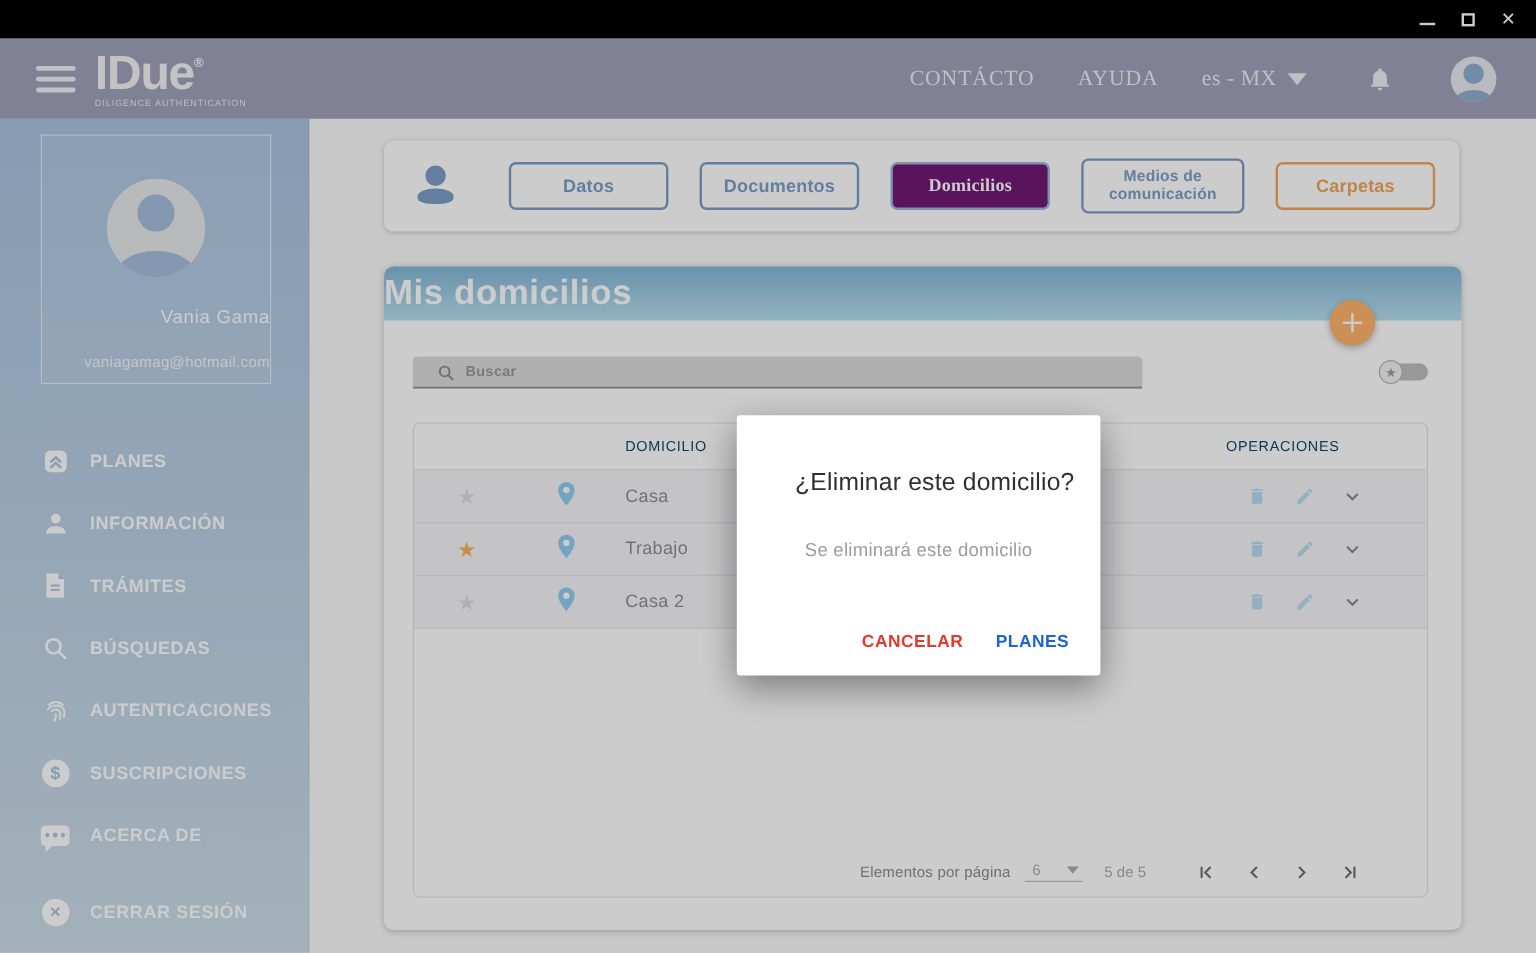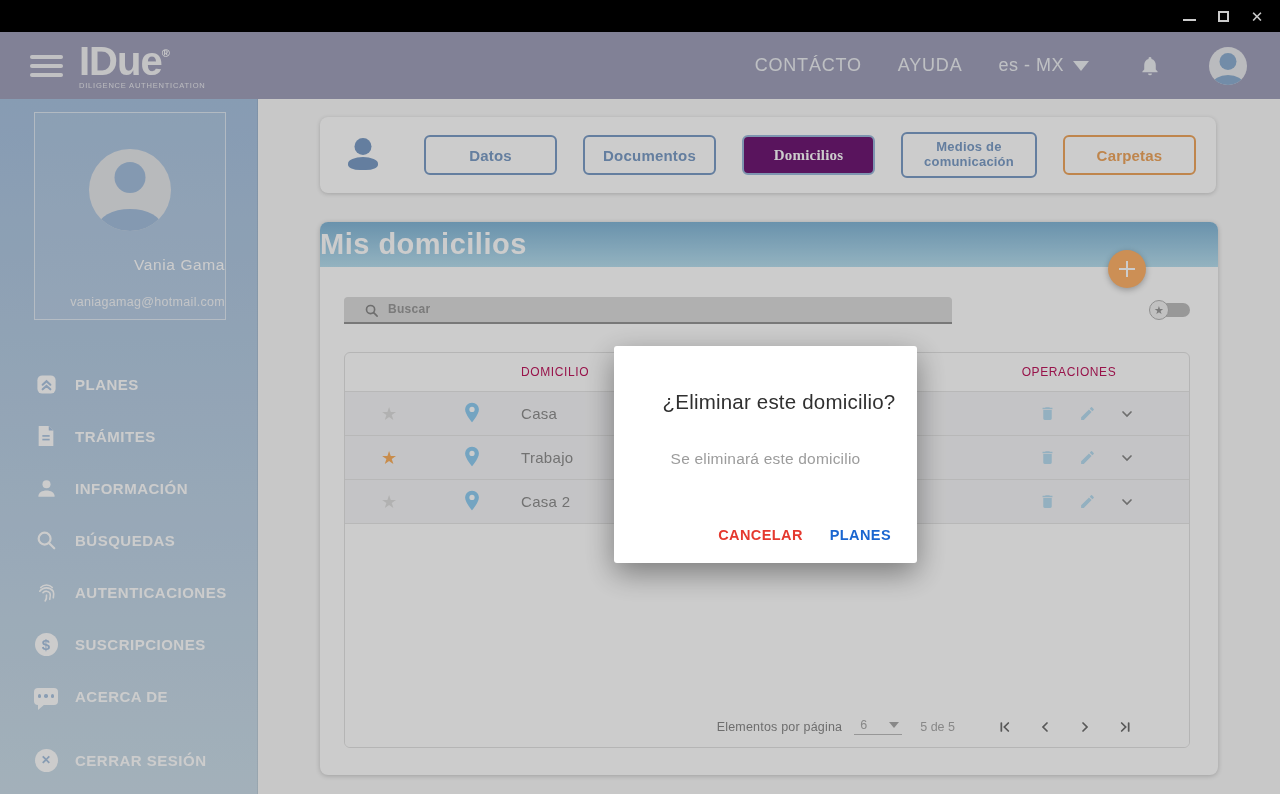--- a/index.html
+++ b/index.html
@@ -14,21 +14,21 @@
   .glyph-close { font-size:15px; color:#fff; line-height:1; }
 
   
   .appbar { position:absolute; top:32px; left:0; right:0; height:67px; background:#a2a2bc; display:flex; align-items:center; color:#fff; z-index:5; }
   .hamburger { margin-left:30px; width:33px; display:flex; flex-direction:column; gap:5px; cursor:pointer; }
   .hamburger span { height:4px; background:#f2f2f4; border-radius:2px; }
   .logo { margin-left:16px; line-height:1; cursor:default; }
   .brand { font-size:40px; font-weight:bold; color:#f4f4f6; letter-spacing:-1px; }
   .reg { font-size:11px; vertical-align:18px; font-weight:bold; }
   .tagline { font-size:7.5px; letter-spacing:0.8px; color:#e9e9ef; margin-top:1px; }
-  .appbar-right { margin-left:auto; margin-right:33px; display:flex; align-items:center; gap:36px; }
+  .appbar-right { margin-left:auto; margin-right:33px; display:flex; align-items:center; gap:36px;font-family:Liberation Serif, serif; }
   .appbar-link { font-size:18px; letter-spacing:0.8px; color:#eef0f4; cursor:pointer; }
   .lang { display:flex; align-items:center; gap:9px; font-size:18px; letter-spacing:0.5px; color:#eef0f4; cursor:pointer; }
   .caret-down { width:0; height:0; border-left:8px solid transparent; border-right:8px solid transparent; border-top:10px solid #eef0f4; }
   .bell { margin-left:14px; display:flex; cursor:pointer; }
   .avatar { margin-left:12px; width:38px; height:38px; border-radius:50%; background:#e9eaee; position:relative; overflow:hidden; cursor:pointer; }
   .avatar .head { position:absolute; top:6px; left:50%; transform:translateX(-50%); width:17px; height:17px; border-radius:50%; background:#8fb0d2; }
   .avatar .shoulders { position:absolute; bottom:-9px; left:50%; transform:translateX(-50%); width:31px; height:19px; border-radius:50% 50% 0 0; background:#8fb0d2; }
 
   
   .sidebar { position:absolute; top:99px; left:0; width:258px; bottom:0; background:linear-gradient(180deg,#a9c3e0,#ccdde9); border-right:1px solid rgba(0,0,0,0.06); }
@@ -70,21 +70,21 @@
   .searchwrap { position:relative; width:708px; }
   .searchbar { width:608px; height:27px; background:#dcdcdc; border:none; border-bottom:2px solid #969696; border-radius:4px 4px 0 0; padding:0 10px 0 44px; font-size:12px; font-weight:bold; color:#555; outline:none; font-family:"Liberation Sans",sans-serif; }
   .searchbar::placeholder { color:#9a9a9a; opacity:1; letter-spacing:0.3px; }
   .search-icon { position:absolute; left:20px; top:6px; color:#8a8a8a; }
   .fav-toggle { margin-left:auto; position:relative; width:41px; height:20px; cursor:pointer; }
   .fav-toggle .track { position:absolute; right:0; top:3px; width:30px; height:14px; border-radius:7px; background:#bfbfbf; }
   .fav-toggle .thumb { position:absolute; left:0; top:0; width:20px; height:20px; border-radius:50%; background:#f2f2f2; border:1px solid #b5b5b5; display:flex; align-items:center; justify-content:center; font-size:11px; color:#9b9b9b; }
 
   .table { position:absolute; left:24px; top:85px; width:846px; height:396px; border:1px solid #e3e3e3; border-radius:6px; display:flex; flex-direction:column; background:#fff; overflow:hidden; }
   .trow { display:grid; grid-template-columns:88px 78px 1fr 240px; align-items:center; }
-  .thead { height:38px; flex:none; color:#be185d; font-size:12px; letter-spacing:0.6px; }
+  .thead { height:38px; flex:none; color:#0c4a6e; font-size:12px; letter-spacing:0.6px; }
   .thead .col-name { padding-left:10px; }
   .thead .col-ops { text-align:center; }
   .tdata { height:44px; flex:none; border-top:1px solid #e6e6e6; background:#f6f6f8; font-size:15px; color:#8f8f8f; }
   .cell-star { text-align:center; font-size:18px; color:#dedede; cursor:pointer; }
   .cell-star.fav { color:#faaf5e; }
   .cell-pin { text-align:center; color:#92cef2; }
   .cell-name { padding-left:10px; letter-spacing:0.3px; }
   .cell-ops { display:flex; justify-content:flex-end; align-items:center; gap:23px; padding-right:54px; }
   .op-icon { display:flex; cursor:pointer; color:#b8dcf0; }
   .op-icon.chev { color:#8a8a8a; }
@@ -165,37 +165,37 @@
         <svg width="23" height="23" viewBox="0 0 24 24">
             <rect x="2.5" y="2.5" width="19" height="19" rx="5" fill="#fff"></rect>
             <path d="M8 12.2l4-3.6 4 3.6" stroke="#adc6e2" stroke-width="2.2" fill="none" stroke-linecap="round"></path>
             <path d="M8 17l4-3.6 4 3.6" stroke="#adc6e2" stroke-width="2.2" fill="none" stroke-linecap="round"></path>
           </svg>
       </span>
       <span class="nav-label">PLANES</span>
     </div>
     <div class="nav-item">
       <span class="nav-icon">
+        <svg width="23" height="23" viewBox="0 0 24 24" fill="#fff">
+            <circle cx="12" cy="7.5" r="4.2"></circle>
+            <path d="M3.5 20.5c0-4.2 4-6.3 8.5-6.3s8.5 2.1 8.5 6.3z"></path>
+          </svg>
+      </span>
+      <span class="nav-label">INFORMACIÓN</span>
+    </div>
+    <div class="nav-item">
+      <span class="nav-icon">
         <svg width="20" height="22" viewBox="0 0 20 24">
             <path d="M2 1h11l5 5v17H2z" fill="#fff"></path>
             <path d="M13 1v5h5z" fill="#adc6e2"></path>
             <rect x="6" y="11" width="8" height="1.8" fill="#adc6e2"></rect>
             <rect x="6" y="15" width="8" height="1.8" fill="#adc6e2"></rect>
           </svg>
       </span>
       <span class="nav-label">TRÁMITES</span>
-    </div>
-    <div class="nav-item">
-      <span class="nav-icon">
-        <svg width="23" height="23" viewBox="0 0 24 24" fill="#fff">
-            <circle cx="12" cy="7.5" r="4.2"></circle>
-            <path d="M3.5 20.5c0-4.2 4-6.3 8.5-6.3s8.5 2.1 8.5 6.3z"></path>
-          </svg>
-      </span>
-      <span class="nav-label">INFORMACIÓN</span>
     </div>
     <div class="nav-item">
       <span class="nav-icon">
         <svg width="22" height="22" viewBox="0 0 24 24" fill="none" stroke="#fff" stroke-width="2.4" stroke-linecap="round">
             <circle cx="10.5" cy="10.5" r="6.5"></circle>
             <line x1="15.5" y1="15.5" x2="21" y2="21"></line>
           </svg>
       </span>
       <span class="nav-label">BÚSQUEDAS</span>
     </div>

